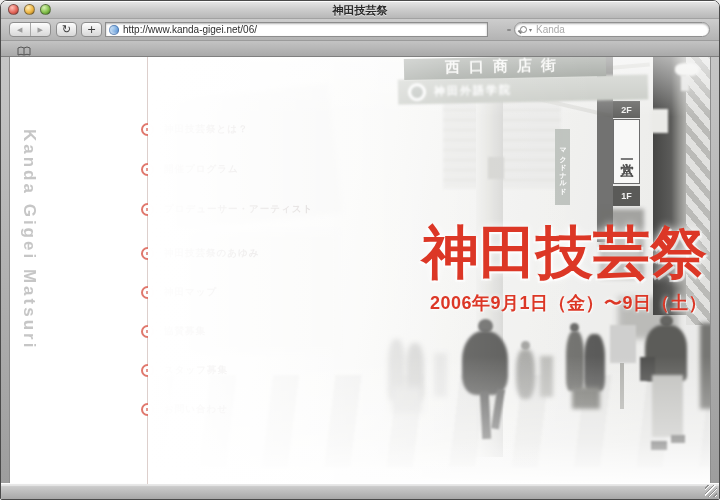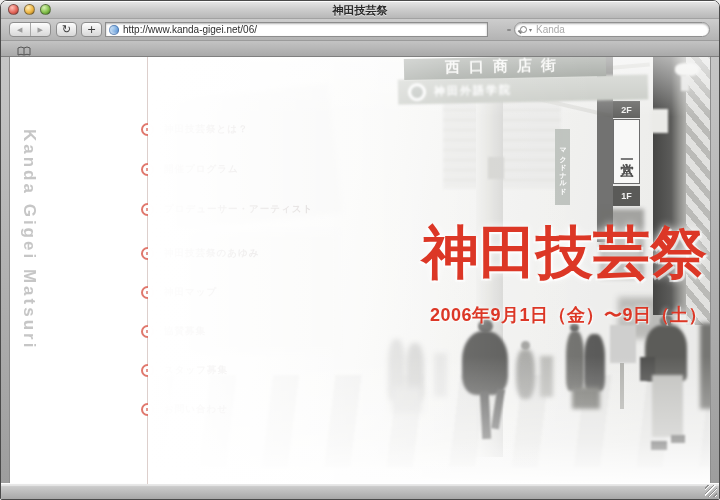--- a/index.html
+++ b/index.html
@@ -135,21 +135,21 @@
   
   .veil{left:0;top:0;right:0;bottom:0;z-index:20;pointer-events:none;
     background:
       linear-gradient(to right,#fff 0%,rgba(255,255,255,.92) 8%,rgba(255,255,255,.55) 30%,rgba(255,255,255,.15) 55%,rgba(255,255,255,0) 80%),
       linear-gradient(to top,rgba(255,255,255,.95) 0%,rgba(255,255,255,.45) 10%,rgba(255,255,255,0) 30%),
       linear-gradient(to bottom,rgba(255,255,255,.55) 0%,rgba(255,255,255,0) 14%),
       rgba(255,255,255,.22);}
   .hero-title{right:3px;top:167px;z-index:30;font-size:57px;line-height:1;font-weight:bold;
     color:#dc3726;white-space:nowrap;letter-spacing:0;
     text-shadow:0 0 8px rgba(255,255,255,.95),2px 2px 1px rgba(255,255,255,.65),-2px 2px 1px rgba(255,255,255,.65);}
-  .hero-date{right:3px;top:246px;z-index:30;font-size:18px;font-weight:bold;color:#dc3726;white-space:nowrap;
+  .hero-date{right:3px;top:234px;z-index:30;font-size:18px;font-weight:bold;color:#dc3726;white-space:nowrap;
     letter-spacing:.5px;text-shadow:0 0 5px rgba(255,255,255,.95),1px 1px 0 rgba(255,255,255,.7);margin-left:22px;}
   
   .statusbar{position:absolute;left:0;right:0;bottom:0;height:15px;
     background:linear-gradient(#d2d2d2,#a8a8a8);border-top:1px solid #fdfdfd;
     box-shadow:inset 0 2px 1px rgba(255,255,255,.5);}
   .grip{position:absolute;right:2px;bottom:2px;width:12px;height:12px;
     background:repeating-linear-gradient(135deg,transparent 0 2px,#8f8f8f 2px 3px,#fbfbfb 3px 4px);}
 </style>
 </head>
 <body>

